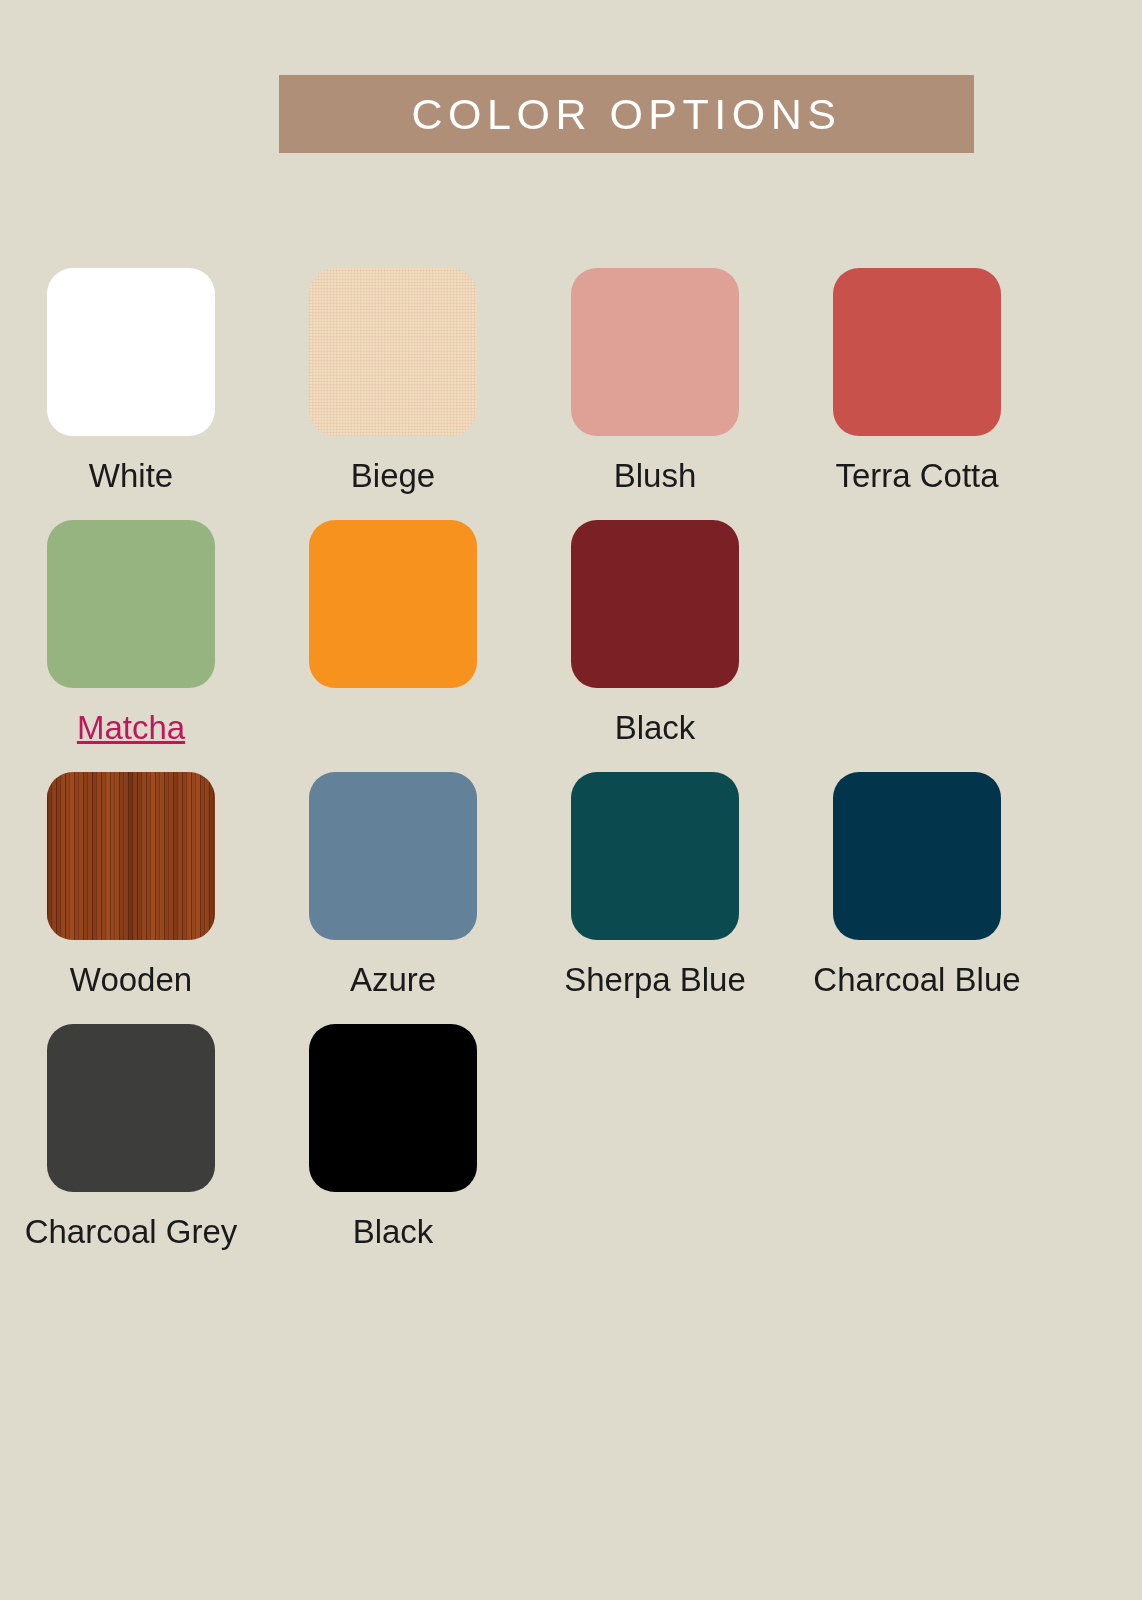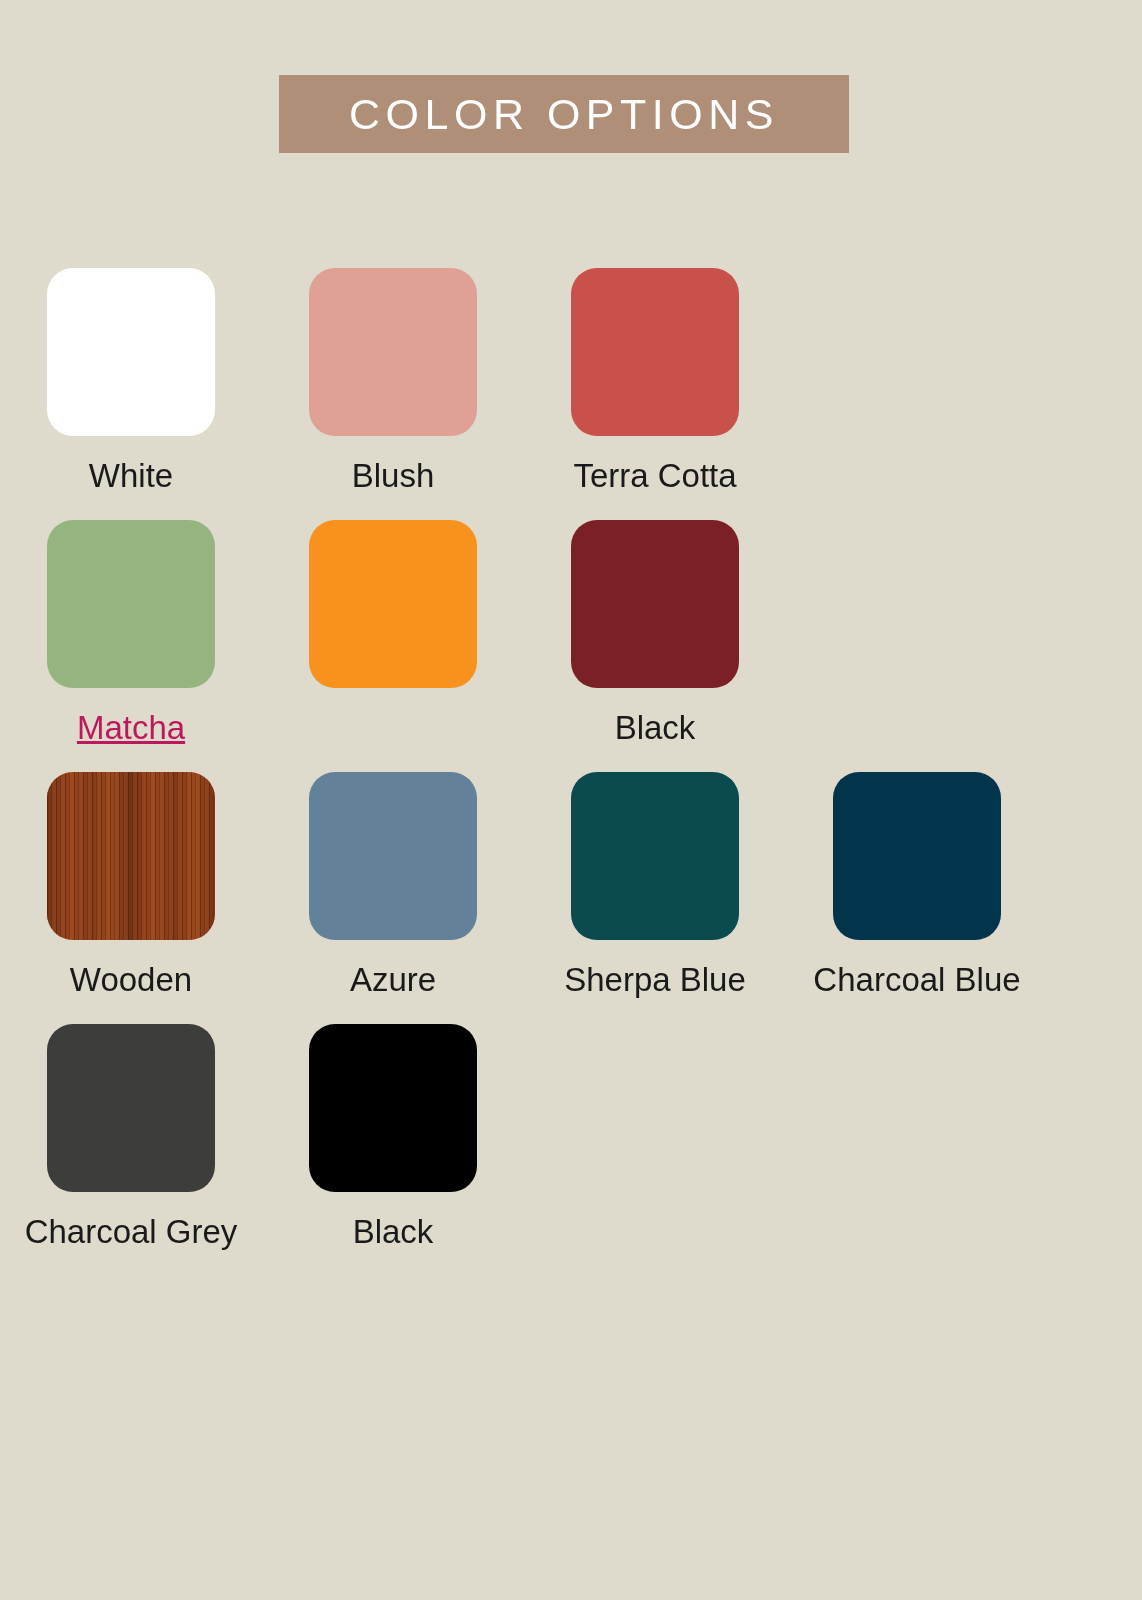--- a/index.html
+++ b/index.html
@@ -13,21 +13,21 @@
     font-family: "Liberation Sans", sans-serif;
     overflow: hidden;
     position: relative;
   }
 
   
   .title-banner {
     position: absolute;
     left: 279px;
     top: 75px;
-    width: 570px;
+    width: 695px;
     height: 78px;
     background: #B08F78;
     display: flex;
     align-items: center;
     justify-content: center;
   }
   .title-text {
     color: #FFFFFF;
     font-size: 43px;
     font-weight: 400;
@@ -123,20 +123,24 @@
   <div class="title-text">COLOR OPTIONS</div>
 </div>
 
 <div class="palette">
     <div class="swatch-row">
       <div class="swatch-cell">
         <div class="swatch-chip" style="background: rgb(255, 255, 255);"></div>
         <div class="swatch-label" style="color: rgb(26, 26, 26);">White</div>
       </div>
       <div class="swatch-cell">
+        <div class="swatch-chip tex-linen" style="background: rgb(242, 217, 188);"></div>
+        <div class="swatch-label" style="color: rgb(26, 26, 26);">Biege</div>
+      </div>
+      <div class="swatch-cell">
         <div class="swatch-chip" style="background: rgb(223, 160, 150);"></div>
         <div class="swatch-label" style="color: rgb(26, 26, 26);">Blush</div>
       </div>
       <div class="swatch-cell">
         <div class="swatch-chip" style="background: rgb(201, 81, 75);"></div>
         <div class="swatch-label" style="color: rgb(26, 26, 26);">Terra Cotta</div>
       </div>
     </div>
     <div class="swatch-row">
       <div class="swatch-cell">

